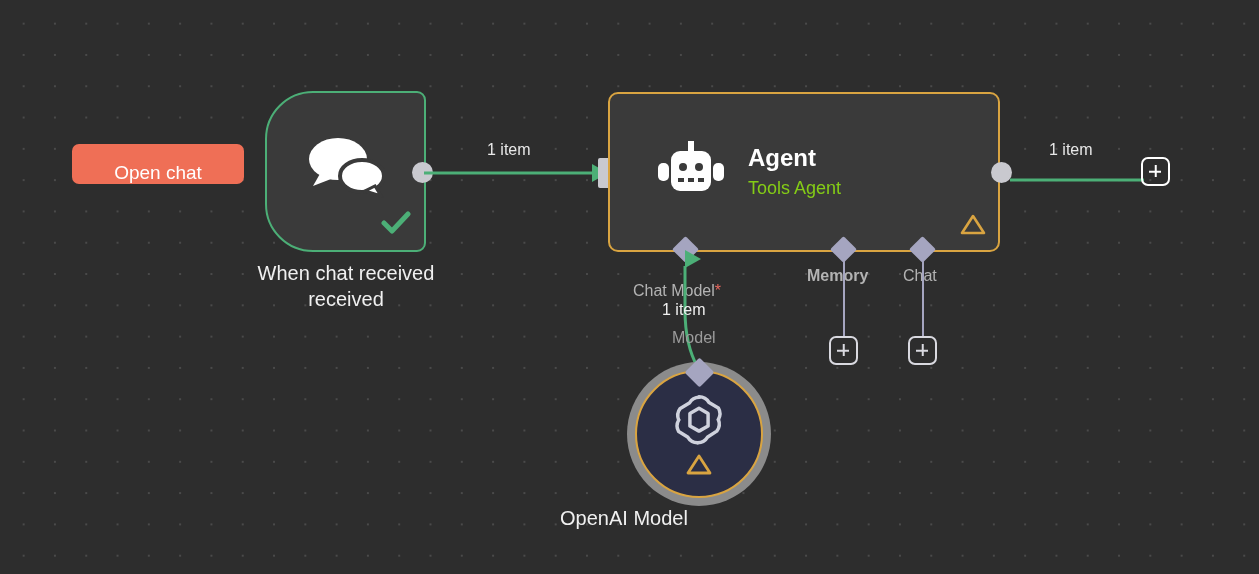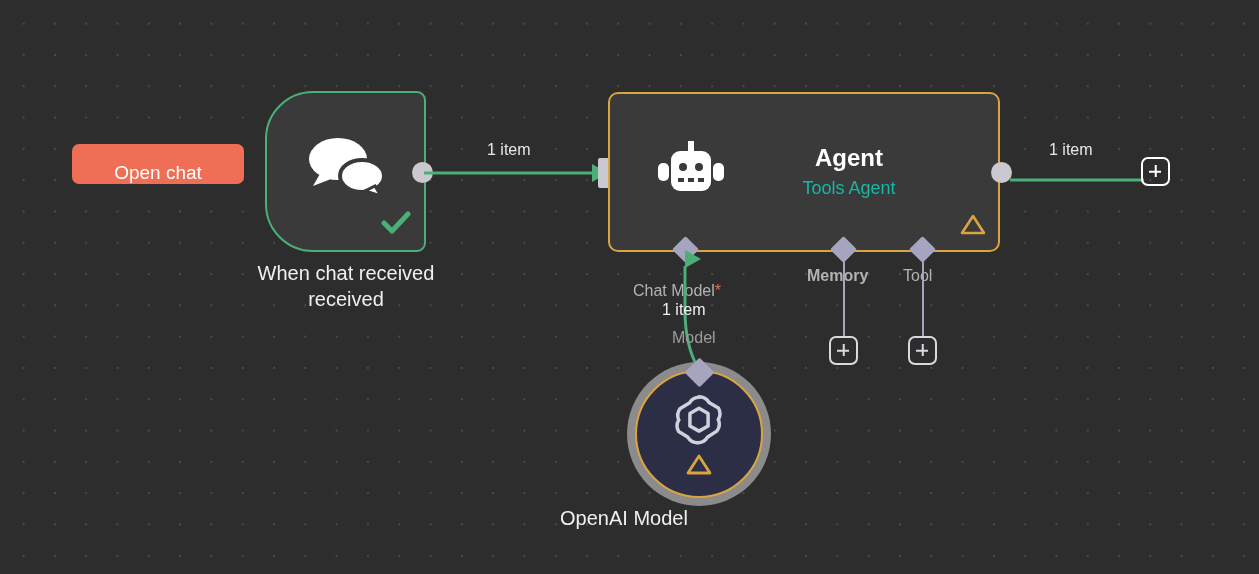--- a/index.html
+++ b/index.html
@@ -105,33 +105,33 @@
     border-radius: 2px;
     cursor: pointer;
   }
   #agent-robot-icon {
     position: absolute;
     left: 48px; top: 50%;
     transform: translateY(-50%);
   }
   #agent-text {
     position: absolute;
-    left: 114px; top: 50%;
+    left: 138px; top: 50%;
     transform: translateY(-50%);
     width: 250px;
-    text-align: center;
+    text-align: left;
   }
   #agent-title {
     color: #ffffff;
     font-size: 24px;
     font-weight: bold;
     line-height: 30px;
   }
   #agent-subtitle {
-    color: #14b8a6;
+    color: #84cc16;
     font-size: 18px;
     line-height: 26px;
     margin-top: 2px;
   }
   #agent-warning {
     position: absolute;
     right: 12px; bottom: 10px;
     cursor: pointer;
   }
   #agent-out-dot {
@@ -353,21 +353,21 @@
   </span>
   <span id="edge-right-label">1 item</span>
   <div class="plus-btn" id="plus-main"></div>
 
   <div class="diamond" id="diamond-chatmodel"></div>
   <div class="diamond" id="diamond-memory"></div>
   <div class="diamond" id="diamond-tool"></div>
 
   <div class="sub-label" id="label-chatmodel"><span>Chat Model</span><span class="req">*</span></div>
   <div class="sub-label" id="label-memory">Memory</div>
-  <div class="sub-label" id="label-tool">Tool</div>
+  <div class="sub-label" id="label-tool">Chat</div>
 
   <div class="stem" id="stem-memory"></div>
   <div class="stem" id="stem-tool"></div>
   <div class="plus-btn" id="plus-memory"></div>
   <div class="plus-btn" id="plus-tool"></div>
 
   <span id="edge-chatmodel">
     <svg width="48" height="126" viewBox="0 0 48 126">
       <path d="M9 0 L25 9 L9 18 Z" fill="#4caf77"></path>
       <line x1="9" y1="16" x2="9" y2="60" stroke="#4caf77" stroke-width="3"></line>

